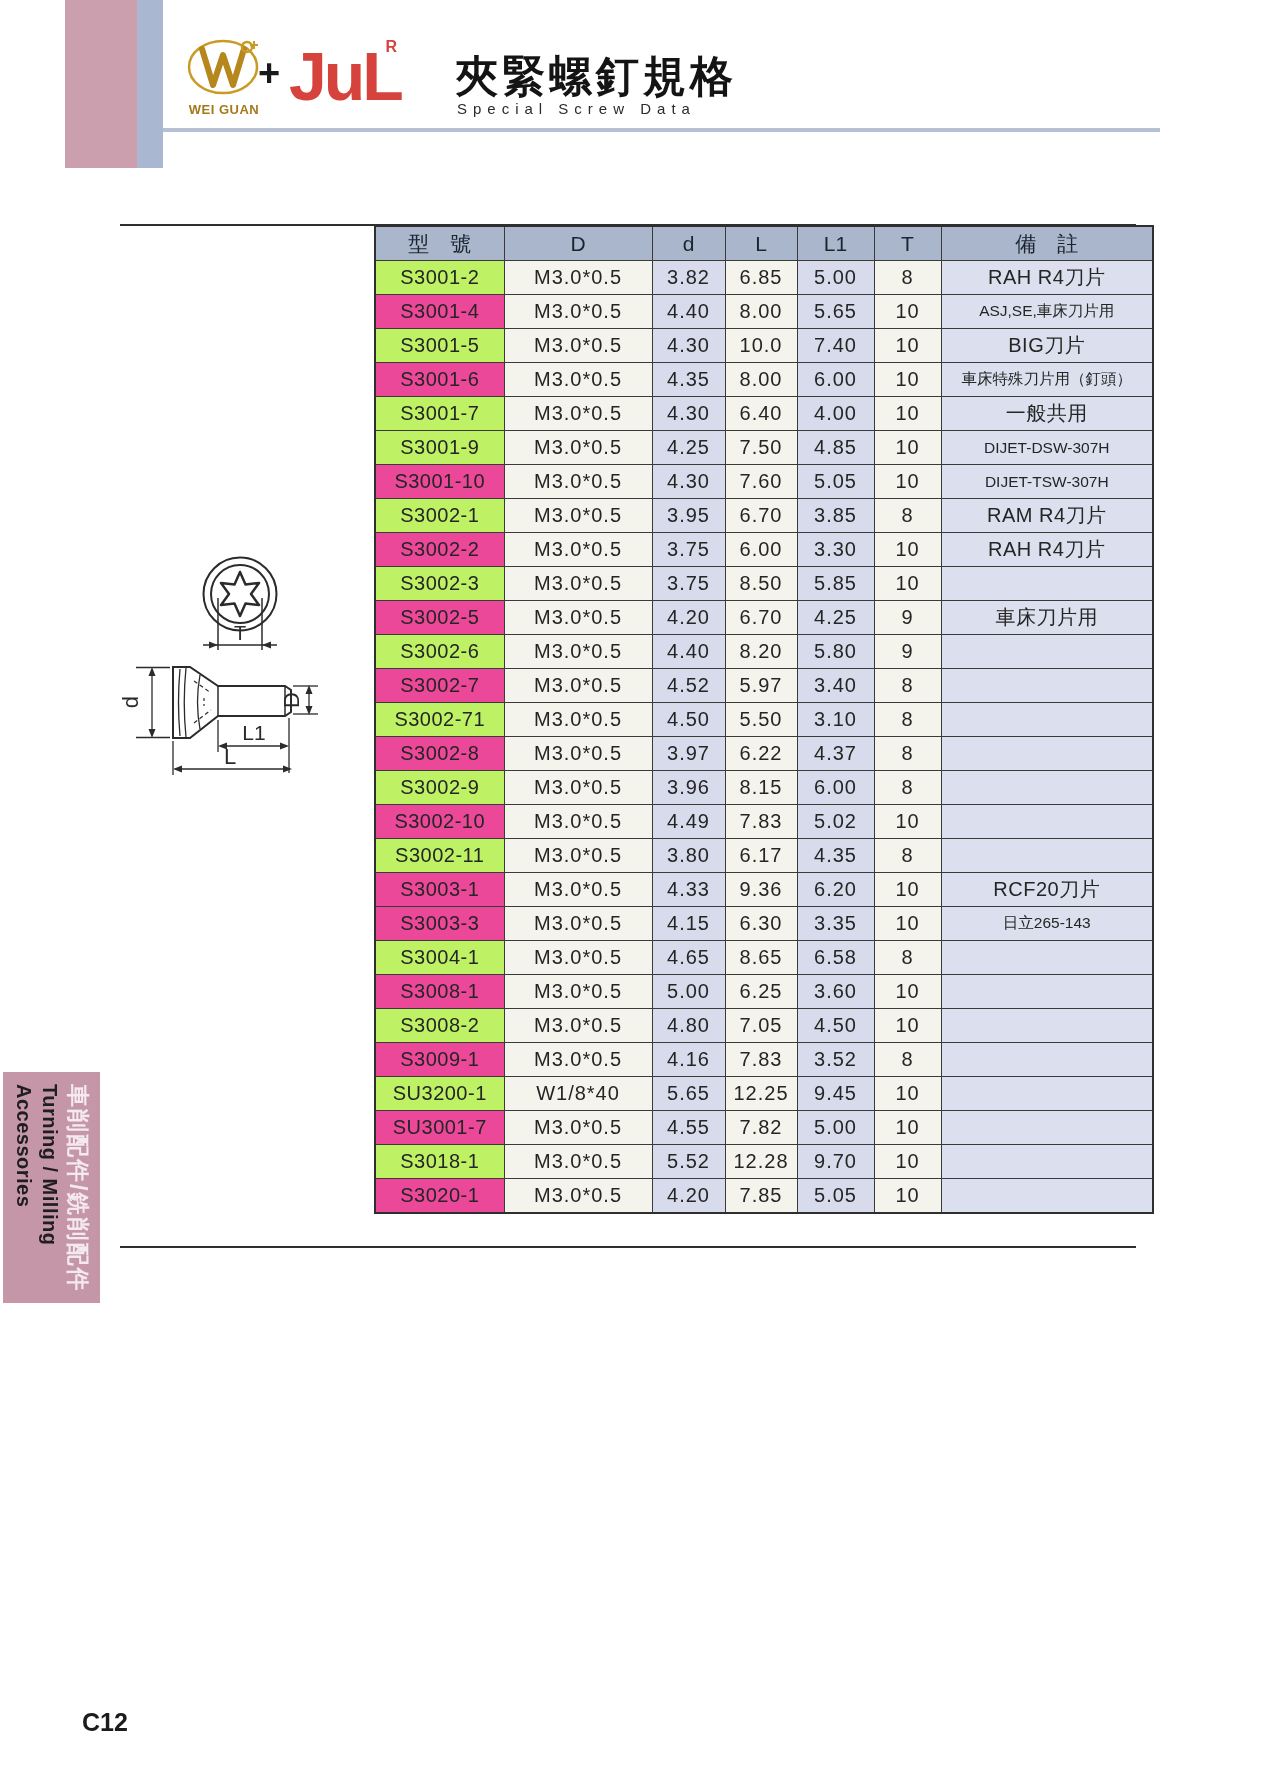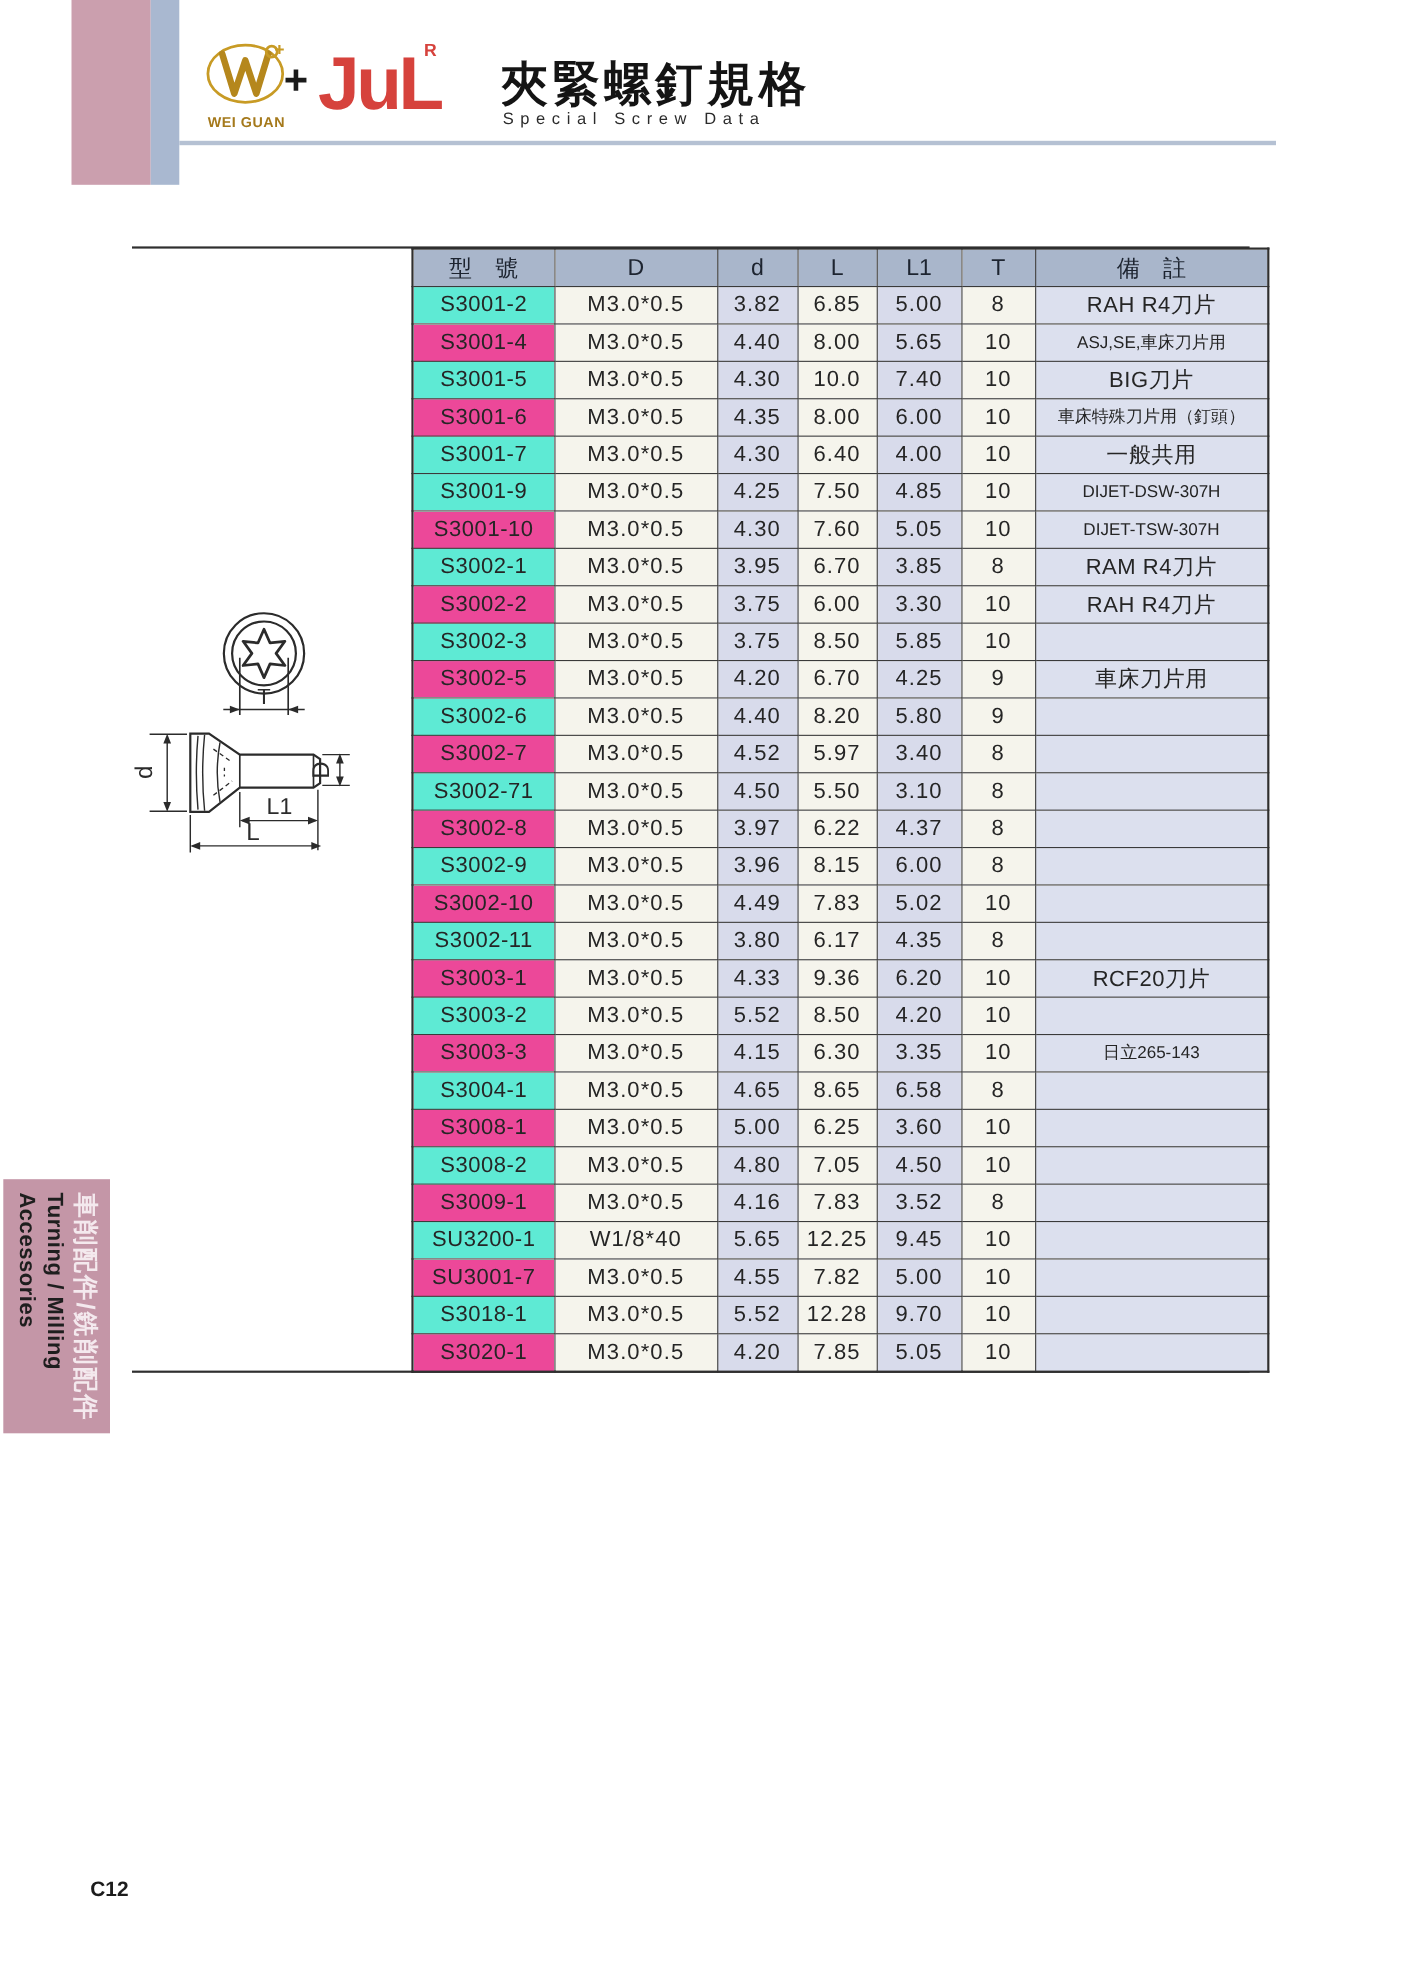--- a/index.html
+++ b/index.html
@@ -29,41 +29,41 @@
   .rule-bottom{position:absolute;left:120px;top:1246px;width:1016px;height:2px;background:#2f2f2f;}
 
   
   .spec-table-wrap{position:absolute;left:358px;top:225px;}
   table.spec{border-collapse:collapse;table-layout:fixed;width:778px;border:2px solid #2f2f2f;margin-left:16px;}
   table.spec th,table.spec td{border:1.5px solid #3a3a3a;height:33px;padding:0;
       font-size:20px;text-align:center;vertical-align:middle;overflow:hidden;white-space:nowrap;
       color:#252525;}
   table.spec th{background:#a9b6cb;font-weight:normal;font-size:21px;color:#1d2430;}
   td.c0{background:#ec4899;letter-spacing:0.5px;}
-  tr.odd td.c0{background:#5eead4;}
+  tr.odd td.c0{background:#bef264;}
   td.c1,td.c3,td.c5{background:#f5f4ec;letter-spacing:1px;}
   td.c2,td.c4{background:#d8dbeb;letter-spacing:1px;}
   td.c6{background:#dce0ee;text-align:left;padding-left:8px;font-size:19px;letter-spacing:0.5px;}
   td.c6.small{font-size:15.5px;letter-spacing:0;}
 
   
   .screw-svg{position:absolute;left:108px;top:468px;}
   .screw-svg path,.screw-svg line,.screw-svg circle,.screw-svg polygon.star,.screw-svg polyline
       {fill:none;stroke:#2b2b2b;}
   .screw-svg text{fill:#2b2b2b;font-family:"Liberation Sans",sans-serif;}
   .screw-svg .arrow{fill:#2b2b2b;stroke:none;}
 
   
   .side-tab{position:absolute;left:3px;top:1072px;width:231px;height:97px;background:#c496a7;
             transform-origin:0 0;transform:rotate(90deg) translateY(-97px);
             box-sizing:border-box;padding:7px 12px 0 12px;}
   .side-tab .zh{font-size:23px;font-weight:bold;color:#f4e9ee;letter-spacing:2px;line-height:30px;white-space:nowrap;}
   .side-tab .en{font-size:20px;font-weight:600;color:#1e1e1e;letter-spacing:0.5px;line-height:26px;white-space:nowrap;}
 
-  .page-num{position:absolute;left:82px;top:1708px;font-size:19px;font-weight:bold;color:#1c1c1c;}
+  .page-num{position:absolute;left:82px;top:1708px;font-size:25px;font-weight:bold;color:#1c1c1c;}
 </style>
 </head>
 <body>
 
 <div class="page">
 
   <div class="block-pink"></div>
   <div class="block-blue"></div>
 
   <div class="weiguan">
@@ -331,29 +331,20 @@
           </tr>
           <tr class="even">
             <td class="c0">S3003-1</td>
             <td class="c1">M3.0*0.5</td>
             <td class="c2">4.33</td>
             <td class="c3">9.36</td>
             <td class="c4">6.20</td>
             <td class="c5">10</td>
             <td class="c6">RCF20刀片</td>
           </tr>
-          <tr class="odd">
-            <td class="c0">S3003-2</td>
-            <td class="c1">M3.0*0.5</td>
-            <td class="c2">5.52</td>
-            <td class="c3">8.50</td>
-            <td class="c4">4.20</td>
-            <td class="c5">10</td>
-            <td class="c6"></td>
-          </tr>
           <tr class="even">
             <td class="c0">S3003-3</td>
             <td class="c1">M3.0*0.5</td>
             <td class="c2">4.15</td>
             <td class="c3">6.30</td>
             <td class="c4">3.35</td>
             <td class="c5">10</td>
             <td class="c6 small">日立265-143</td>
           </tr>
           <tr class="odd">

